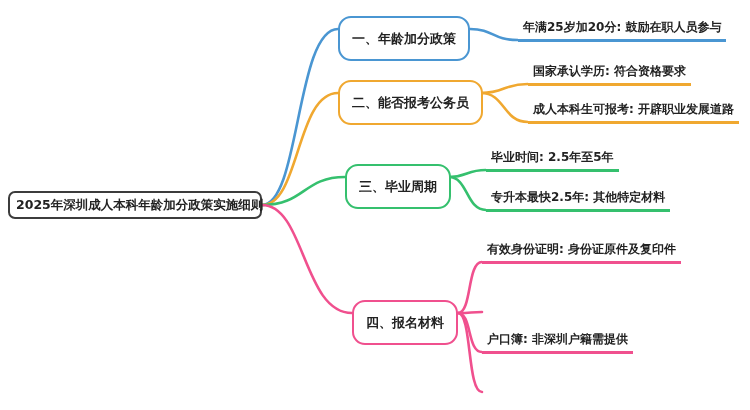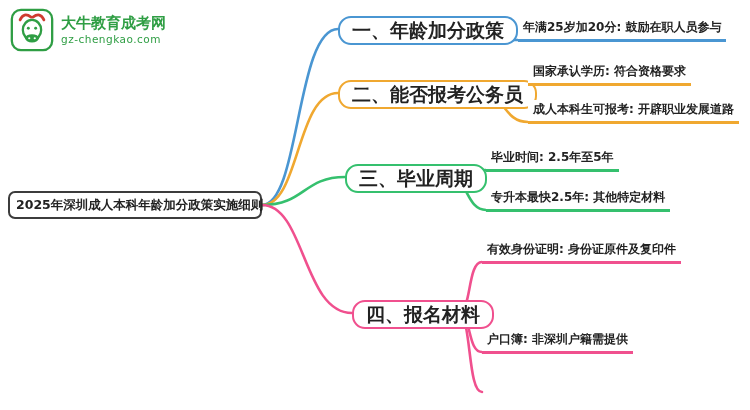--- a/index.html
+++ b/index.html
@@ -19,21 +19,21 @@
 
   .root-node{
     position:absolute;box-sizing:border-box;
     border:2px solid var(--c-root_border,#3c3c3c);border-radius:7px;
     background:#fff;padding:4px 6px;text-align:center;
     font-size:12.5px;font-weight:700;line-height:16px;white-space:nowrap;
   }
   .branch-node{
     position:absolute;box-sizing:border-box;background:#fff;
     border:2px solid #888;border-radius:13px;
-    padding:4px 12px;font-size:19px;font-weight:700;line-height:17px;white-space:nowrap;
+    padding:12px 12px;font-size:13px;font-weight:700;line-height:17px;white-space:nowrap;
   }
   .branch-node.b1{border-color:var(--c-branch1);}
   .branch-node.b2{border-color:var(--c-branch2);}
   .branch-node.b3{border-color:var(--c-branch3);}
   .branch-node.b4{border-color:var(--c-branch4);}
 
   .leaf{
     position:absolute;white-space:nowrap;background:#fff;
     font-size:12px;font-weight:700;line-height:15px;
     padding:2px 5px 4px 5px;border-bottom:3px solid #888;
@@ -62,37 +62,20 @@
     <path class="ln b2" d="M481,93 C505,93 503,84 528,84"></path>
     <path class="ln b2" d="M481,93 C505,93 503,122 528,122"></path>
     <path class="ln b3" d="M449,177 C468,177 466,170 486,170"></path>
     <path class="ln b3" d="M449,177 C468,177 466,210 486,210"></path>
     <path class="ln b4" d="M458,313 C472,313 467,262 482,262"></path>
     <path class="ln b4" d="M458,313 C472,313 470,312 482,312"></path>
     <path class="ln b4" d="M458,313 C472,313 467,352 482,352"></path>
     <path class="ln b4" d="M458,313 C472,313 467,392 482,392"></path>
   </svg>
 
-  <div class="logo">
-    <svg width="44" height="44" viewBox="0 0 48 48" aria-hidden="true">
-      <rect x="2" y="2" width="44" height="44" rx="10" fill="none" stroke="#2f9e44" stroke-width="2.5"></rect>
-      <path d="M11 13 Q15 4 23 10" fill="none" stroke="#cf3b2f" stroke-width="3" stroke-linecap="round"></path>
-      <path d="M37 13 Q33 4 25 10" fill="none" stroke="#cf3b2f" stroke-width="3" stroke-linecap="round"></path>
-      <ellipse cx="24" cy="24" rx="10" ry="11" fill="none" stroke="#2f9e44" stroke-width="2.5"></ellipse>
-      <circle cx="20" cy="22" r="1.6" fill="#2f9e44"></circle>
-      <circle cx="28" cy="22" r="1.6" fill="#2f9e44"></circle>
-      <ellipse cx="24" cy="33" rx="7.5" ry="4.5" fill="#2f9e44"></ellipse>
-      <circle cx="21" cy="33" r="1.2" fill="#ffffff"></circle>
-      <circle cx="27" cy="33" r="1.2" fill="#ffffff"></circle>
-    </svg>
-    <div class="logo-text">
-      <div class="logo-name">大牛教育成考网</div>
-      <div class="logo-url">gz-chengkao.com</div>
-    </div>
-  </div>
 
   <div class="root-node" style="left:8px;top:191px;width:254px;">2025年深圳成人本科年龄加分政策实施细则</div>
 
   <div class="branch-node b1" style="left:338px;top:16px;">一、年龄加分政策</div>
   <div class="leaf b1" style="left:518px;top:18px;">年满25岁加20分: 鼓励在职人员参与</div>
 
   <div class="branch-node b2" style="left:338px;top:80px;">二、能否报考公务员</div>
   <div class="leaf b2" style="left:528px;top:62px;">国家承认学历: 符合资格要求</div>
   <div class="leaf b2" style="left:528px;top:100px;">成人本科生可报考: 开辟职业发展道路</div>
 

